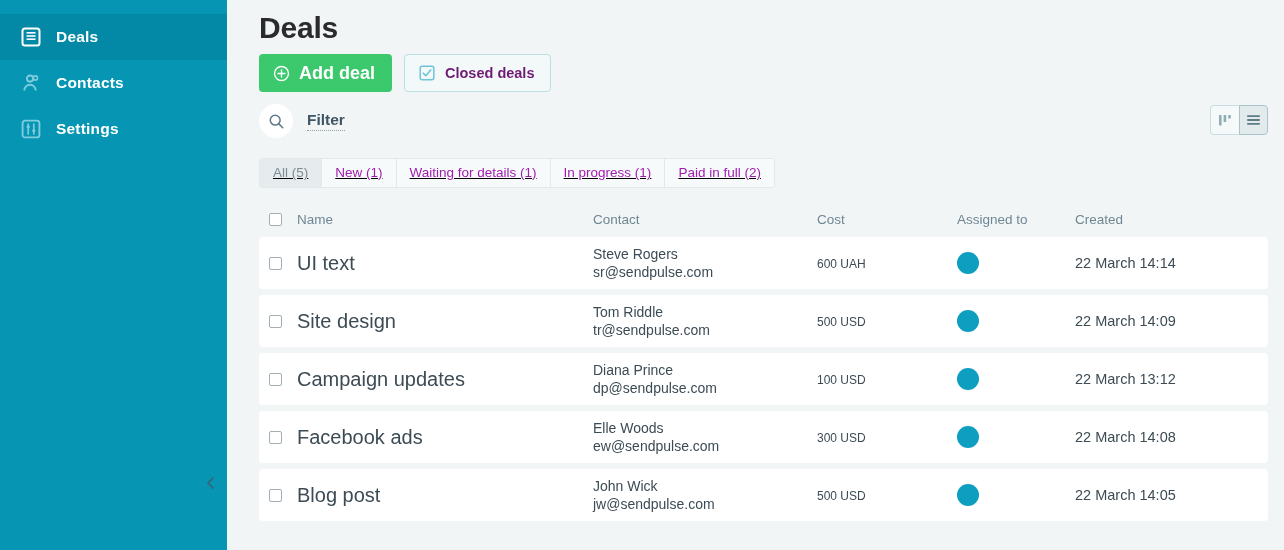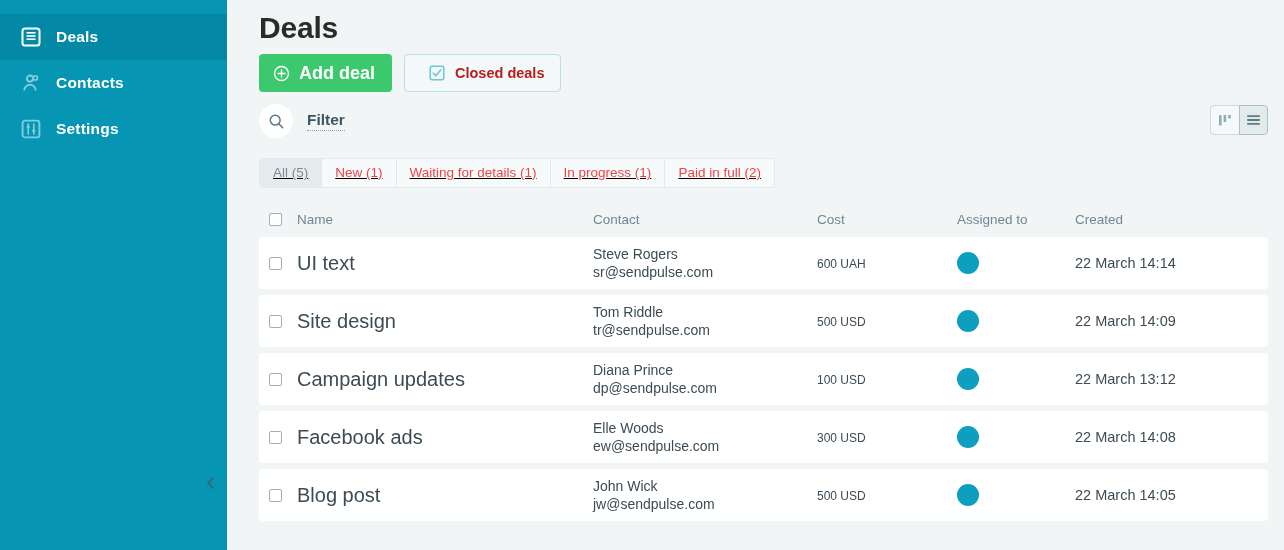--- a/index.html
+++ b/index.html
@@ -97,25 +97,25 @@
     font-weight: bold;
     font-family: "Liberation Sans", sans-serif;
     cursor: pointer;
     white-space: nowrap;
   }
   .btn-closed {
     display: inline-flex;
     align-items: center;
     gap: 10px;
     height: 38px;
-    padding: 0 16px 0 24px;
+    padding: 0 16px 0 14px;
     background: #f3f8f9;
     border: 1px solid #bcdfe6;
     border-radius: 4px;
-    color: #b91c1c;
+    color: #701a75;
     font-size: 14.5px;
     font-weight: bold;
     font-family: "Liberation Sans", sans-serif;
     cursor: pointer;
     white-space: nowrap;
   }
 
   
   .filter-row {
     display: flex;
@@ -169,21 +169,21 @@
     width: fit-content;
     border: 1px solid #e2e9eb;
     background: #f7fafb;
     text-decoration: underline;
   }
   .tab {
     padding: 0 13px;
     height: 28px;
     line-height: 27px;
     font-size: 13.5px;
-    color: #ef4444;
+    color: #a21caf;
     border-right: 1px solid #e2e9eb;
     cursor: pointer;
     background: #f7fafb;
     white-space: nowrap;
   }
   .tab:last-child { border-right: none; }
   .tab.active { background: #e6ecee; color: #7d8b94; }
 
   
   .table-head {

